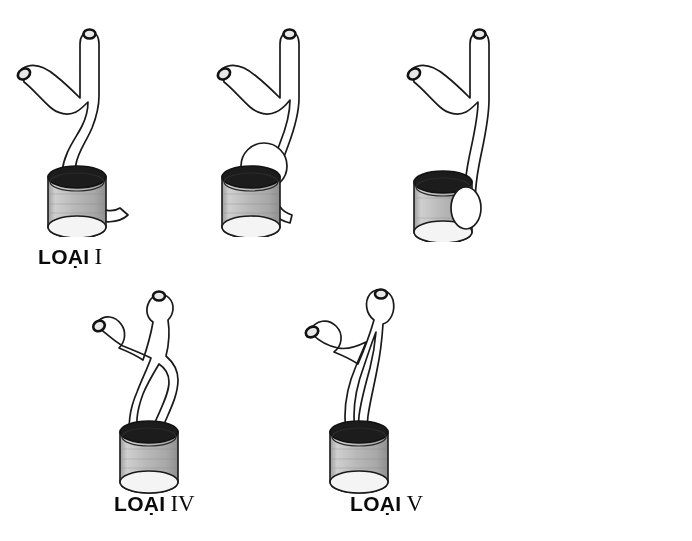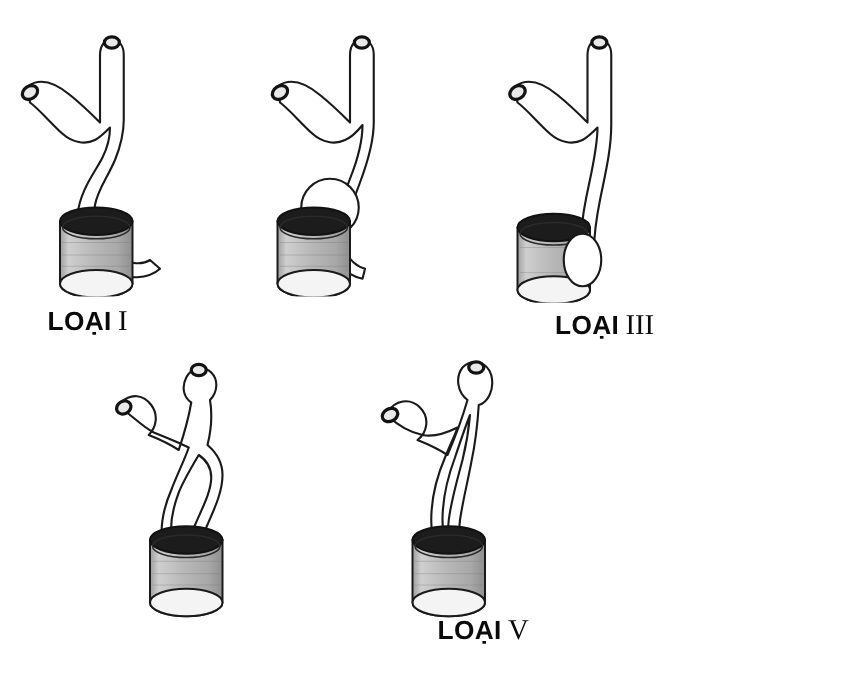--- a/index.html
+++ b/index.html
@@ -214,23 +214,20 @@
         <ellipse cx="43" cy="160" rx="29" ry="11" fill="#1c1c1c" stroke="#121212" stroke-width="1.6"></ellipse>
         <ellipse cx="43" cy="165" rx="27" ry="9" fill="none" stroke="#2a2a2a" stroke-width="1.2"></ellipse>
         <g opacity="0.32" stroke="#787878" stroke-width="0.8">
           <line x1="16" y1="176" x2="70" y2="176"></line>
           <line x1="16" y1="196" x2="70" y2="196"></line>
         </g>
 
         <ellipse class="cyst-sac" cx="66" cy="186" rx="15" ry="21"></ellipse>
       </g>
     </svg>
-  </div>
-  <div class="label" id="lbl-3" style="left: 444px; top: 248px;">
-    <span class="word">LOẠI</span><span class="numeral">III</span>
   </div>
 
   <div class="figure" id="fig-4" style="left: 85px; top: 282px;">
     <svg width="175" height="215" viewBox="0 0 175 215">
       <defs>
         <linearGradient id="cylBody4" x1="0" y1="0" x2="1" y2="0">
           <stop offset="0%" stop-color="#9e9e9e"></stop>
           <stop offset="12%" stop-color="#cfcfcf"></stop>
           <stop offset="45%" stop-color="#b9b9b9"></stop>
           <stop offset="80%" stop-color="#a8a8a8"></stop>
@@ -279,20 +276,23 @@
         <ellipse cx="64" cy="150" rx="29" ry="11" fill="#1c1c1c" stroke="#121212" stroke-width="1.6"></ellipse>
         <ellipse cx="64" cy="155" rx="27" ry="9" fill="none" stroke="#2a2a2a" stroke-width="1.2"></ellipse>
         <g opacity="0.35" stroke="#787878" stroke-width="0.8">
           <line x1="37" y1="167" x2="91" y2="167"></line>
           <line x1="37" y1="177" x2="91" y2="177"></line>
           <line x1="37" y1="186" x2="91" y2="186"></line>
         </g>
       </g>
     </svg>
   </div>
+  <div class="label" id="lbl-4" style="left: 114px; top: 492px;">
+    <span class="word">LOẠI</span><span class="numeral">IV</span>
+  </div>
 
   <div class="figure" id="fig-5" style="left: 298px; top: 282px;">
     <svg width="175" height="215" viewBox="0 0 175 215">
       <defs>
         <linearGradient id="cylBody5" x1="0" y1="0" x2="1" y2="0">
           <stop offset="0%" stop-color="#9e9e9e"></stop>
           <stop offset="12%" stop-color="#cfcfcf"></stop>
           <stop offset="45%" stop-color="#b9b9b9"></stop>
           <stop offset="80%" stop-color="#a8a8a8"></stop>
           <stop offset="100%" stop-color="#8f8f8f"></stop>

